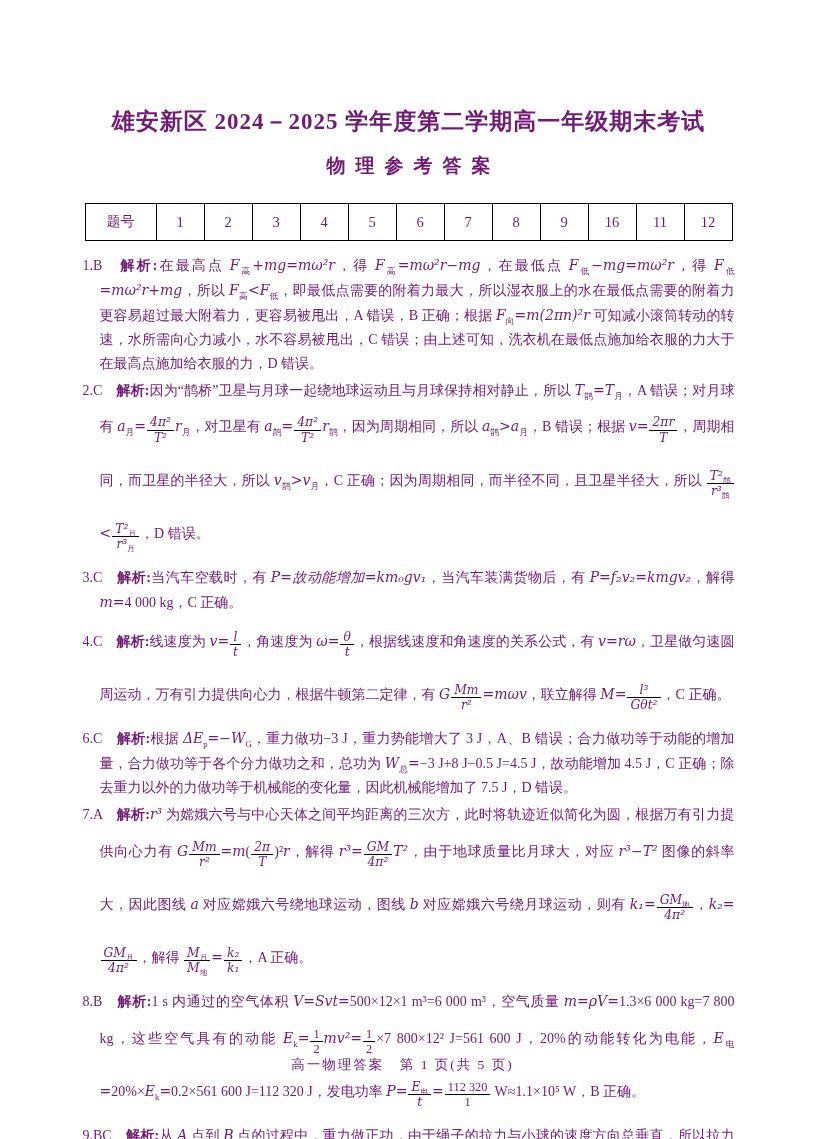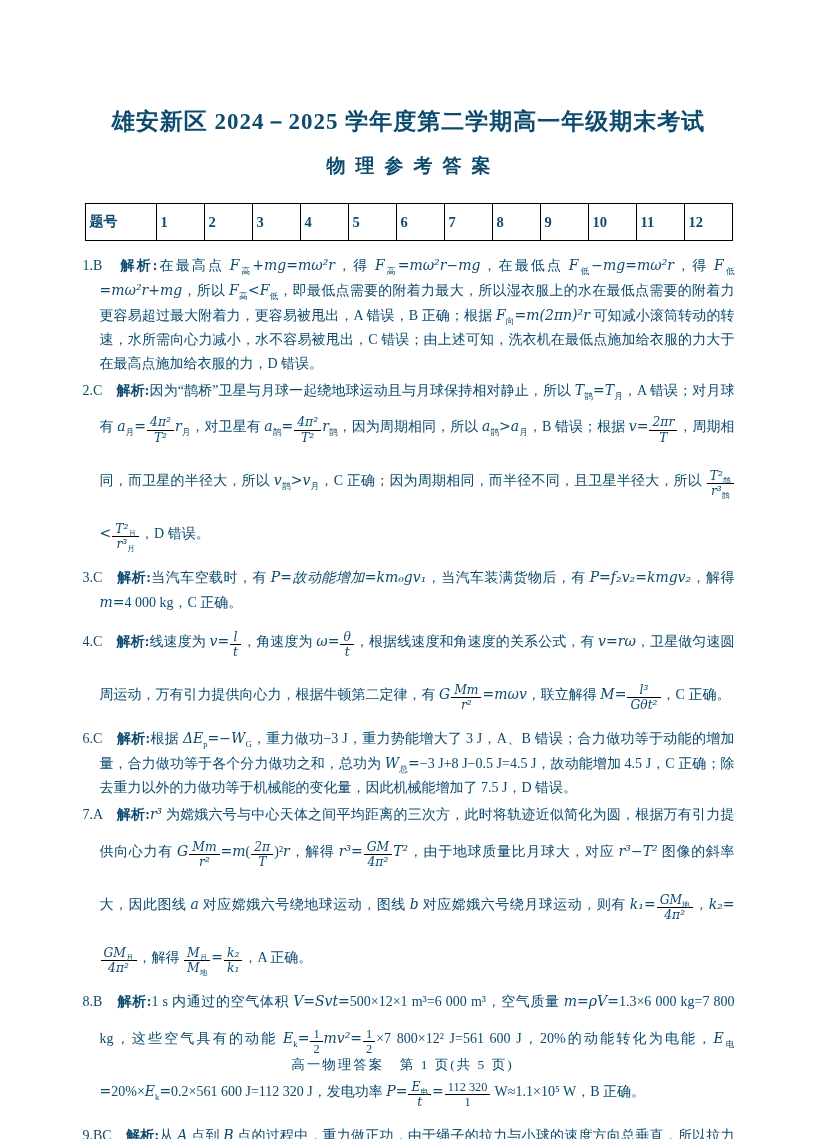--- a/index.html
+++ b/index.html
@@ -1,20 +1,20 @@
 <!DOCTYPE html>
 <html><head>
 <meta charset="utf-8">
 <style>
   html,body{margin:0;padding:0;background:#ffffff;}
   .page{
     position:relative;
     width:817px;height:1139px;
     background:#ffffff;
-    color:#0c4a6e;
+    color:#701a75;
     font-family:"Liberation Serif","DejaVu Serif",serif;
     overflow:hidden;
   }
   .title{
     padding-top:106px;
     text-align:center;
     font-size:23px;
     font-weight:bold;
     letter-spacing:1px;
   }
@@ -28,24 +28,24 @@
   }
   table.answers{
     border-collapse:collapse;
     margin:24px auto 12px auto;
     width:648px;
     table-layout:fixed;
   }
   table.answers td{
     border:1.5px solid #000;
     height:28px;
+    text-align:center;
     font-size:14.5px;
     padding:4px;
     overflow:hidden;
-    font-weight:bold;
   }
   table.answers td.hdr{width:62px;font-size:14px;}
   .solutions{
     width:652px;
     margin:0 auto;
     font-size:14px;
     line-height:1.72;
     text-align:justify;
     text-justify:inter-ideograph;
   }
@@ -90,21 +90,21 @@
           <td class="hdr">题号</td>
           <td>1</td>
           <td>2</td>
           <td>3</td>
           <td>4</td>
           <td>5</td>
           <td>6</td>
           <td>7</td>
           <td>8</td>
           <td>9</td>
-          <td>10</td>
+          <td>16</td>
           <td>11</td>
           <td>12</td>
         </tr>
       </tbody>
   </table>
 
   <div class="solutions">
       <div class="sol">1.B　<span class="bseg">解析:</span>在最高点 <span class="mi">F</span><sub class="sb">高</sub><span class="mi">+mg=mω²r</span>，得 <span class="mi">F</span><sub class="sb">高</sub><span class="mi">=mω²r−mg</span>，在最低点 <span class="mi">F</span><sub class="sb">低</sub><span class="mi">−mg=mω²r</span>，得 <span class="mi">F</span><sub class="sb">低</sub><span class="mi">=mω²r+mg</span>，所以 <span class="mi">F</span><sub class="sb">高</sub><span class="mi">&lt;F</span><sub class="sb">低</sub>，即最低点需要的附着力最大，所以湿衣服上的水在最低点需要的附着力更容易超过最大附着力，更容易被甩出，A 错误，B 正确；根据 <span class="mi">F</span><sub class="sb">向</sub><span class="mi">=m(2πn)²r</span> 可知减小滚筒转动的转速，水所需向心力减小，水不容易被甩出，C 错误；由上述可知，洗衣机在最低点施加给衣服的力大于在最高点施加给衣服的力，D 错误。</div>
       <div class="sol">2.C　<span class="bseg">解析:</span>因为“鹊桥”卫星与月球一起绕地球运动且与月球保持相对静止，所以 <span class="mi">T</span><sub class="sb">鹊</sub><span class="mi">=T</span><sub class="sb">月</sub>，A 错误；对月球有 <span class="mi">a</span><sub class="sb">月</sub><span class="mi">=</span><span class="frac"><span class="fnum"><span class="mi">4π²</span></span><span class="fden"><span class="mi">T²</span></span></span><span class="mi">r</span><sub class="sb">月</sub>，对卫星有 <span class="mi">a</span><sub class="sb">鹊</sub><span class="mi">=</span><span class="frac"><span class="fnum"><span class="mi">4π²</span></span><span class="fden"><span class="mi">T²</span></span></span><span class="mi">r</span><sub class="sb">鹊</sub>，因为周期相同，所以 <span class="mi">a</span><sub class="sb">鹊</sub><span class="mi">&gt;a</span><sub class="sb">月</sub>，B 错误；根据 <span class="mi">v=</span><span class="frac"><span class="fnum"><span class="mi">2πr</span></span><span class="fden"><span class="mi">T</span></span></span>，周期相同，而卫星的半径大，所以 <span class="mi">v</span><sub class="sb">鹊</sub><span class="mi">&gt;v</span><sub class="sb">月</sub>，C 正确；因为周期相同，而半径不同，且卫星半径大，所以 <span class="frac"><span class="fnum"><span class="mi">T²</span><sub class="sb">鹊</sub></span><span class="fden"><span class="mi">r³</span><sub class="sb">鹊</sub></span></span><span class="mi">&lt;</span><span class="frac"><span class="fnum"><span class="mi">T²</span><sub class="sb">月</sub></span><span class="fden"><span class="mi">r³</span><sub class="sb">月</sub></span></span>，D 错误。</div>
       <div class="sol">3.C　<span class="bseg">解析:</span>当汽车空载时，有 <span class="mi">P=故动能增加=km₀gv₁</span>，当汽车装满货物后，有 <span class="mi">P=f₂v₂=kmgv₂</span>，解得 <span class="mi">m=</span>4 000 kg，C 正确。</div>

